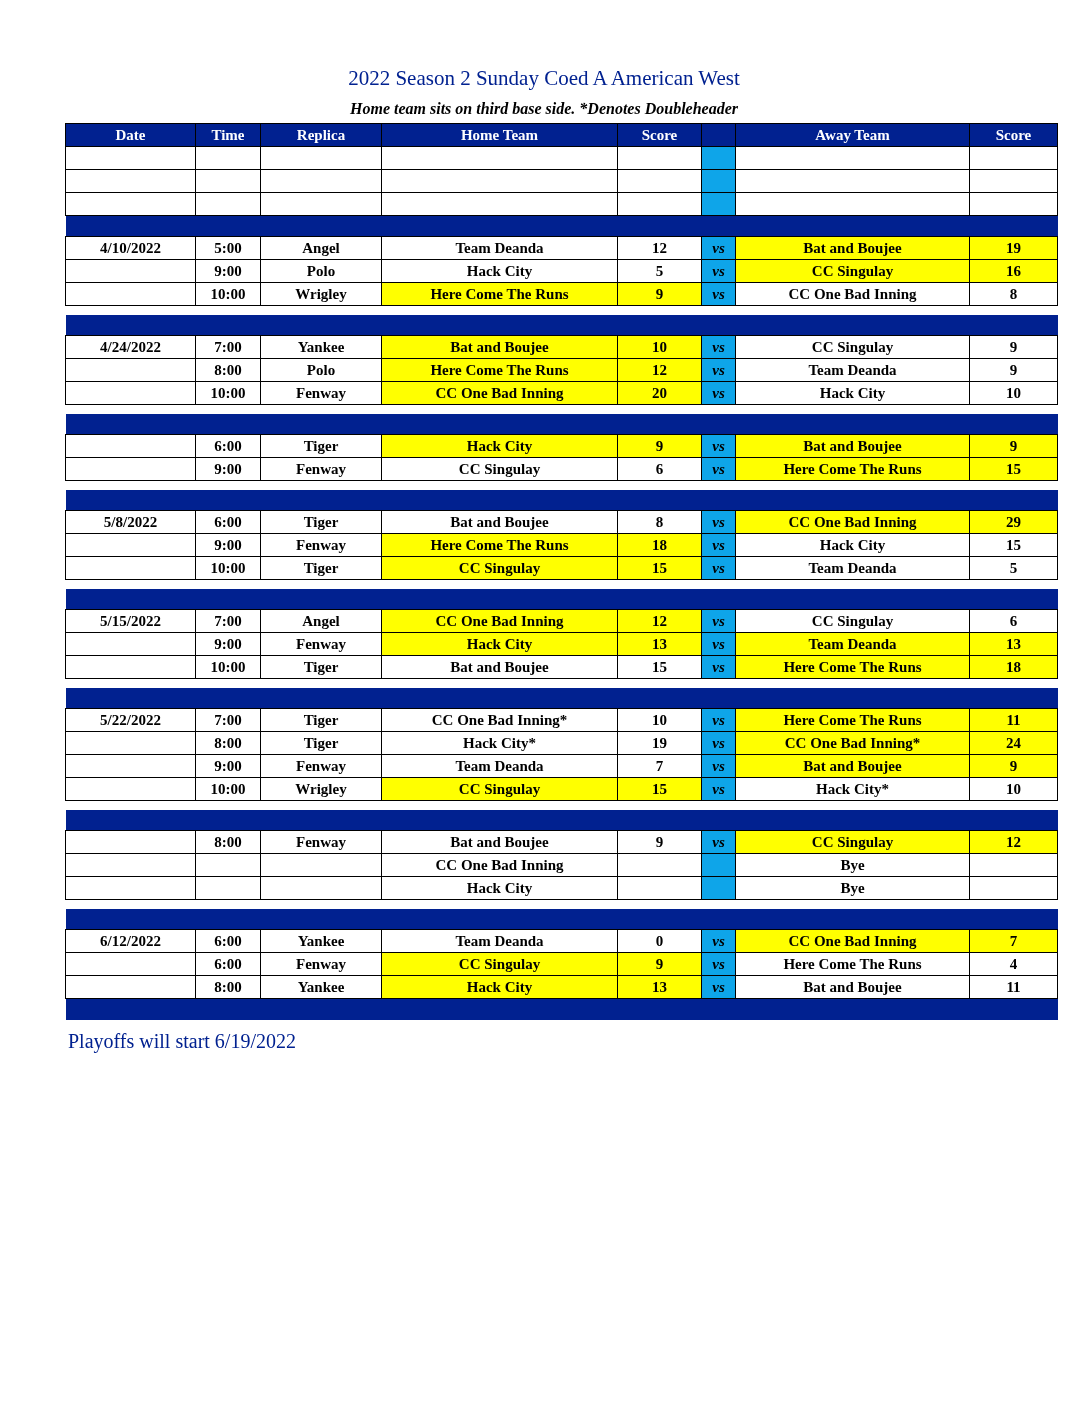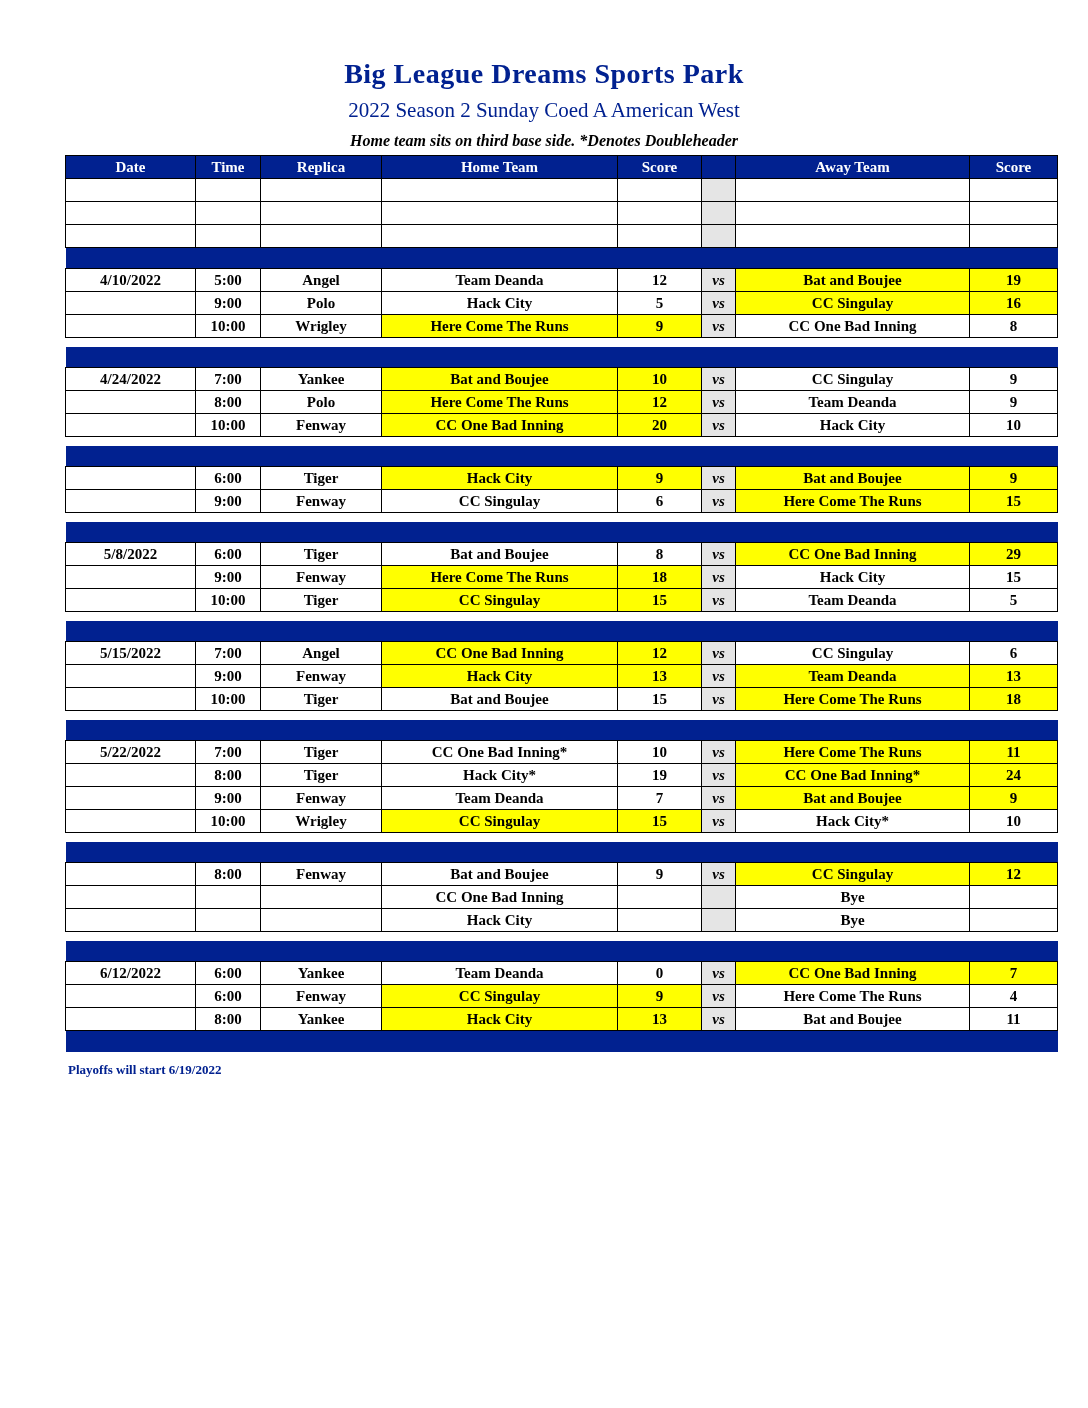--- a/index.html
+++ b/index.html
@@ -25,33 +25,32 @@
   table.schedule {
     border-collapse:collapse; table-layout:fixed;
     width:992px; margin:0 0 0 65px;
   }
   table.schedule th, table.schedule td {
     padding:0 2px; height:23px; font-size:15px; font-weight:bold;
     text-align:center; vertical-align:middle; border:1px solid #000;
     overflow:hidden; white-space:nowrap;
   }
   tr.header-row th { background:var(--navy); color:var(--header-text); }
-  td.vs { border:none; font-style:italic; font-size:14px; background:#e5e5e5; }
+  td.vs { border:none; font-style:italic; font-size:14px; background:#0ea5e9; }
   tr.separator-row td { border:none; background:var(--navy); height:21px; padding:0; }
   tr.gap-row td { border:none; background:#fff; height:9px; padding:0; }
   td.win { background:var(--yellow); }
   .footer {
-    margin:10px 0 0 68px; font-size:13px; font-weight:bold; color:var(--navy);
+    margin:10px 0 0 68px; font-size:20px; font-weight:normal; color:var(--navy);
   }
 </style>
 </head>
 <body>
 
 <div class="page">
-  <h1 class="title">Big League Dreams Sports Park</h1>
   <h2 class="subtitle">2022 Season 2 Sunday Coed A American West</h2>
   <div class="note">Home team sits on third base side.  *Denotes Doubleheader</div>
 
   <table class="schedule">
     <colgroup>
       <col style="width:130px">
         <col style="width:65px">
         <col style="width:121px">
       <col style="width:236px">
         <col style="width:84px">

